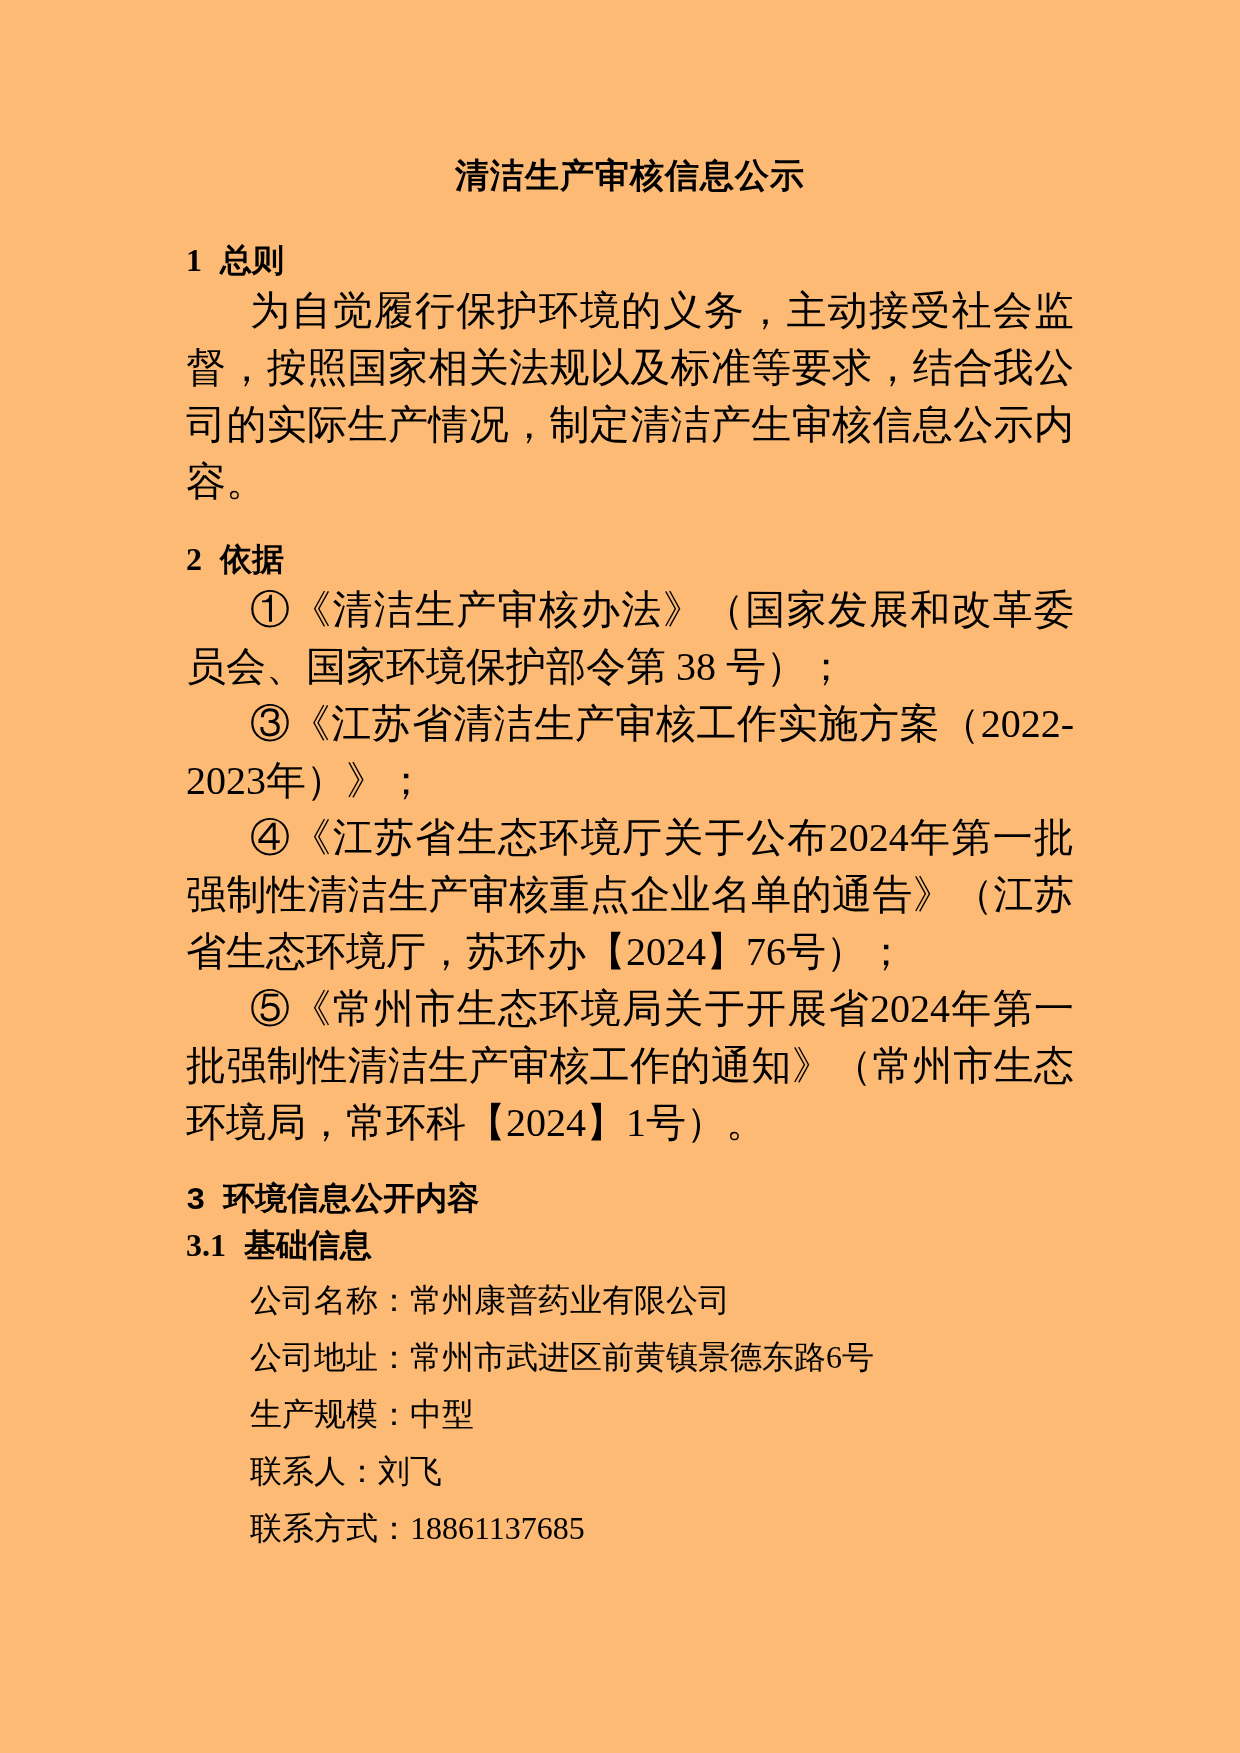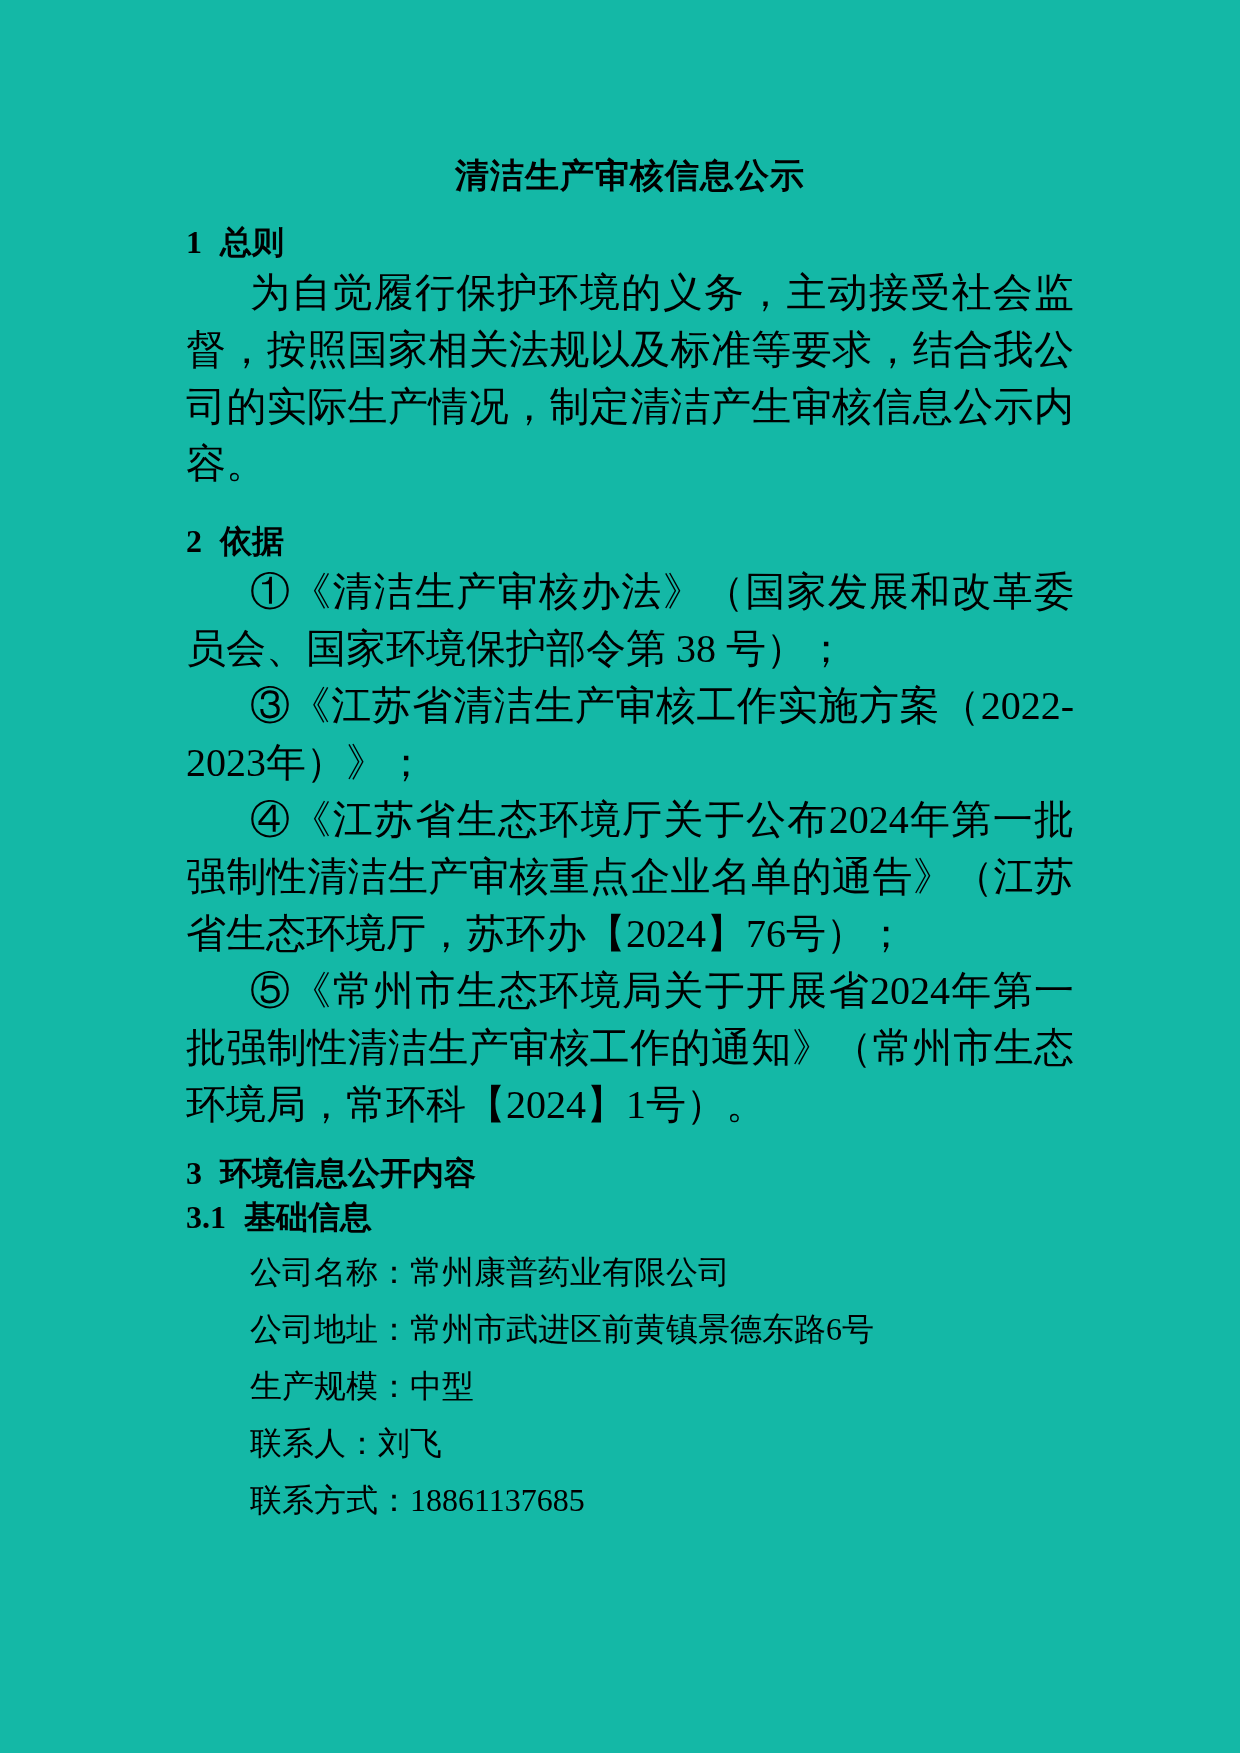--- a/index.html
+++ b/index.html
@@ -5,21 +5,21 @@
   html, body {
     margin: 0;
     padding: 0;
     background: #ffffff;
   }
   .page {
     position: relative;
     width: 1240px;
     height: 1753px;
     margin: 0 auto;
-    background: #14b8a6;
+    background: #fdba74;
     color: #000000;
     font-family: "Liberation Serif", "DejaVu Serif", serif;
     overflow: hidden;
   }
   .content {
     padding: 0 166px 0 186px; 
   }
   .doc-title {
     margin: 152px 0 0 0;
     font-size: 34px;
@@ -31,23 +31,23 @@
   .heading {
     font-size: 32px;
     font-weight: bold;
     line-height: 44px;
     margin: 0;
   }
   .h-num {
     display: inline-block;
     margin-right: 18px;
   }
-  .heading-1 { margin-top: 20px; }
+  .heading-1 { margin-top: 38px; }
   .heading-2 { margin-top: 27px; }
-  .heading-3 { margin-top: 18px; }
+  .heading-3 { margin-top: 28px; font-family: Liberation Mono, monospace; }
   .heading-3-1 { }
   p.body {
     font-size: 40px;
     line-height: 57px;
     margin: 0;
     text-align: justify;
     text-indent: 64px;
   }
   .para-1 { margin-top: 6px; }
   .item-0 { margin-top: 6px; }

